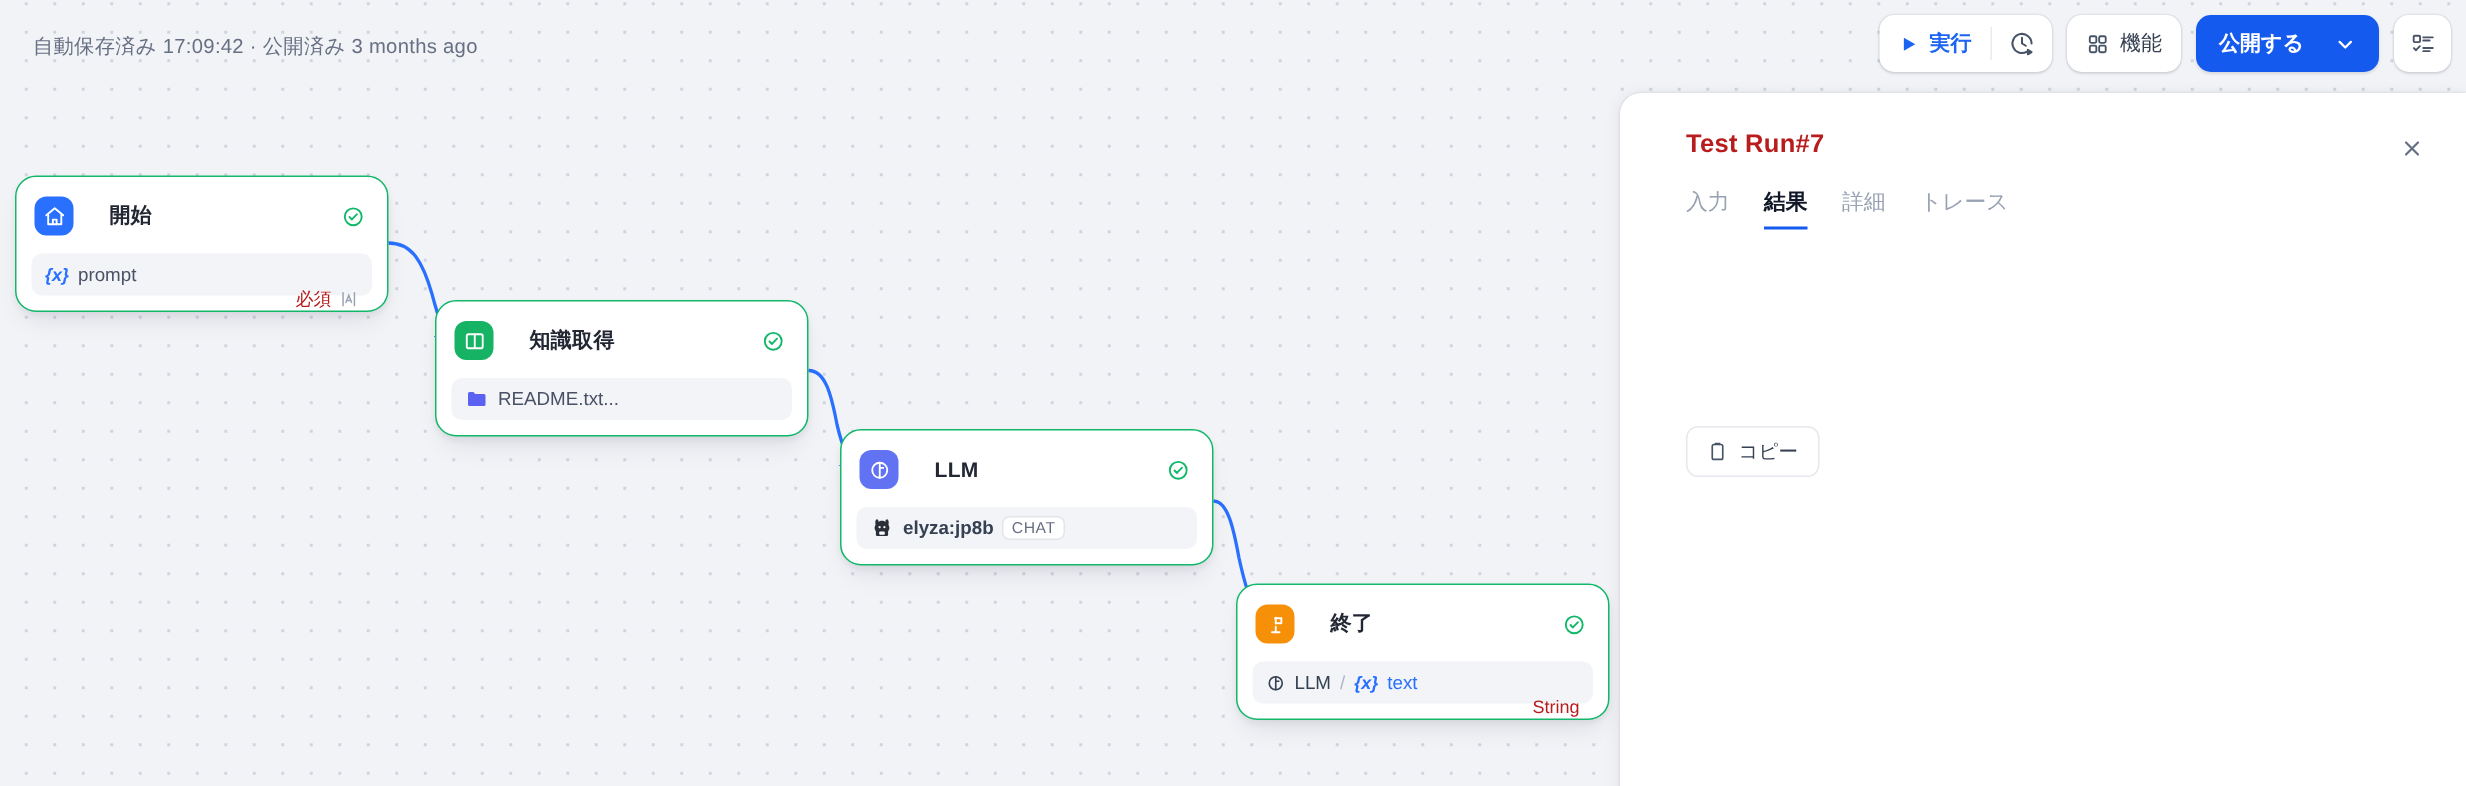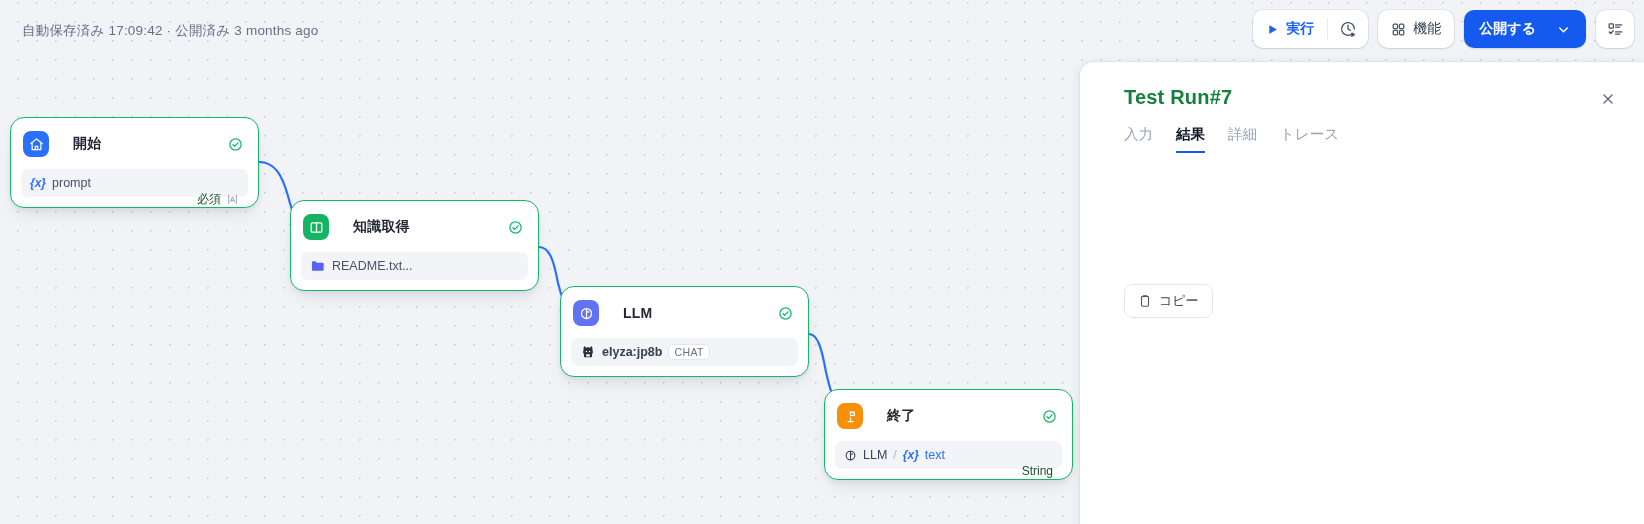--- a/index.html
+++ b/index.html
@@ -81,21 +81,21 @@
   .ic-llm   { background: #6172f3; }
   .ic-end   { background: #f79009; }
   .node-title { font-size: 14px; color: #222733; font-weight: 600; letter-spacing: .2px; padding-left: 14px; }
   .node-check { margin-left: auto; margin-right: 3px; display: flex; }
   .row {
     margin-top: 9px; height: 28px; background: #f2f4f7; border-radius: 7px;
     display: flex; align-items: center; gap: 6px; padding: 0 9px;
     font-size: 12.5px; color: #495165;
   }
   .row .grow { flex: 1; }
-  .meta { color: #14532d; font-size: 12px; display: flex; align-items: center; gap: 5px; margin-top: 32px; }
+  .meta { color: #b91c1c; font-size: 12px; display: flex; align-items: center; gap: 5px; margin-top: 32px; }
   .varx { color: #2970ff; font-weight: 700; font-style: italic; font-size: 12px; }
   .chat-badge {
     border: 1px solid #e3e5ea; border-radius: 5px; padding: 1px 5px;
     font-size: 10.5px; color: #676f83; letter-spacing: .4px; background: #fff;
   }
   .model-name { font-weight: 700; color: #354052; font-size: 12.5px; }
   .folder-ico { width: 16px; height: 16px; flex: none; }
 
   #node-start { left: 10px;  top: 117px; width: 249px; }
   #node-kb    { left: 290px; top: 200px; width: 249px; }
@@ -107,21 +107,21 @@
 
   
   .panel {
     position: absolute; right: 0; top: 62px; width: 564px; bottom: -10px;
     background: #fff; border-top-left-radius: 14px;
     box-shadow: -2px 0 10px rgba(16,24,40,.06), 0 0 0 1px rgba(16,24,40,.04);
     z-index: 20;
   }
   .panel-title {
     position: absolute; left: 44px; top: 24px;
-    font-size: 20px; font-weight: 700; color: #15803d; letter-spacing: .2px;
+    font-size: 17px; font-weight: 700; color: #b91c1c; letter-spacing: .2px;
   }
   .panel-close {
     position: absolute; right: 25px; top: 26px; width: 22px; height: 22px;
     display: flex; align-items: center; justify-content: center; cursor: pointer;
   }
   .tabs {
     position: absolute; left: 44px; top: 63px; display: flex; gap: 23px;
     font-size: 14.5px;
   }
   .tab { color: #98a2b3; cursor: pointer; padding-bottom: 7px; white-space: nowrap; text-align: center; }

